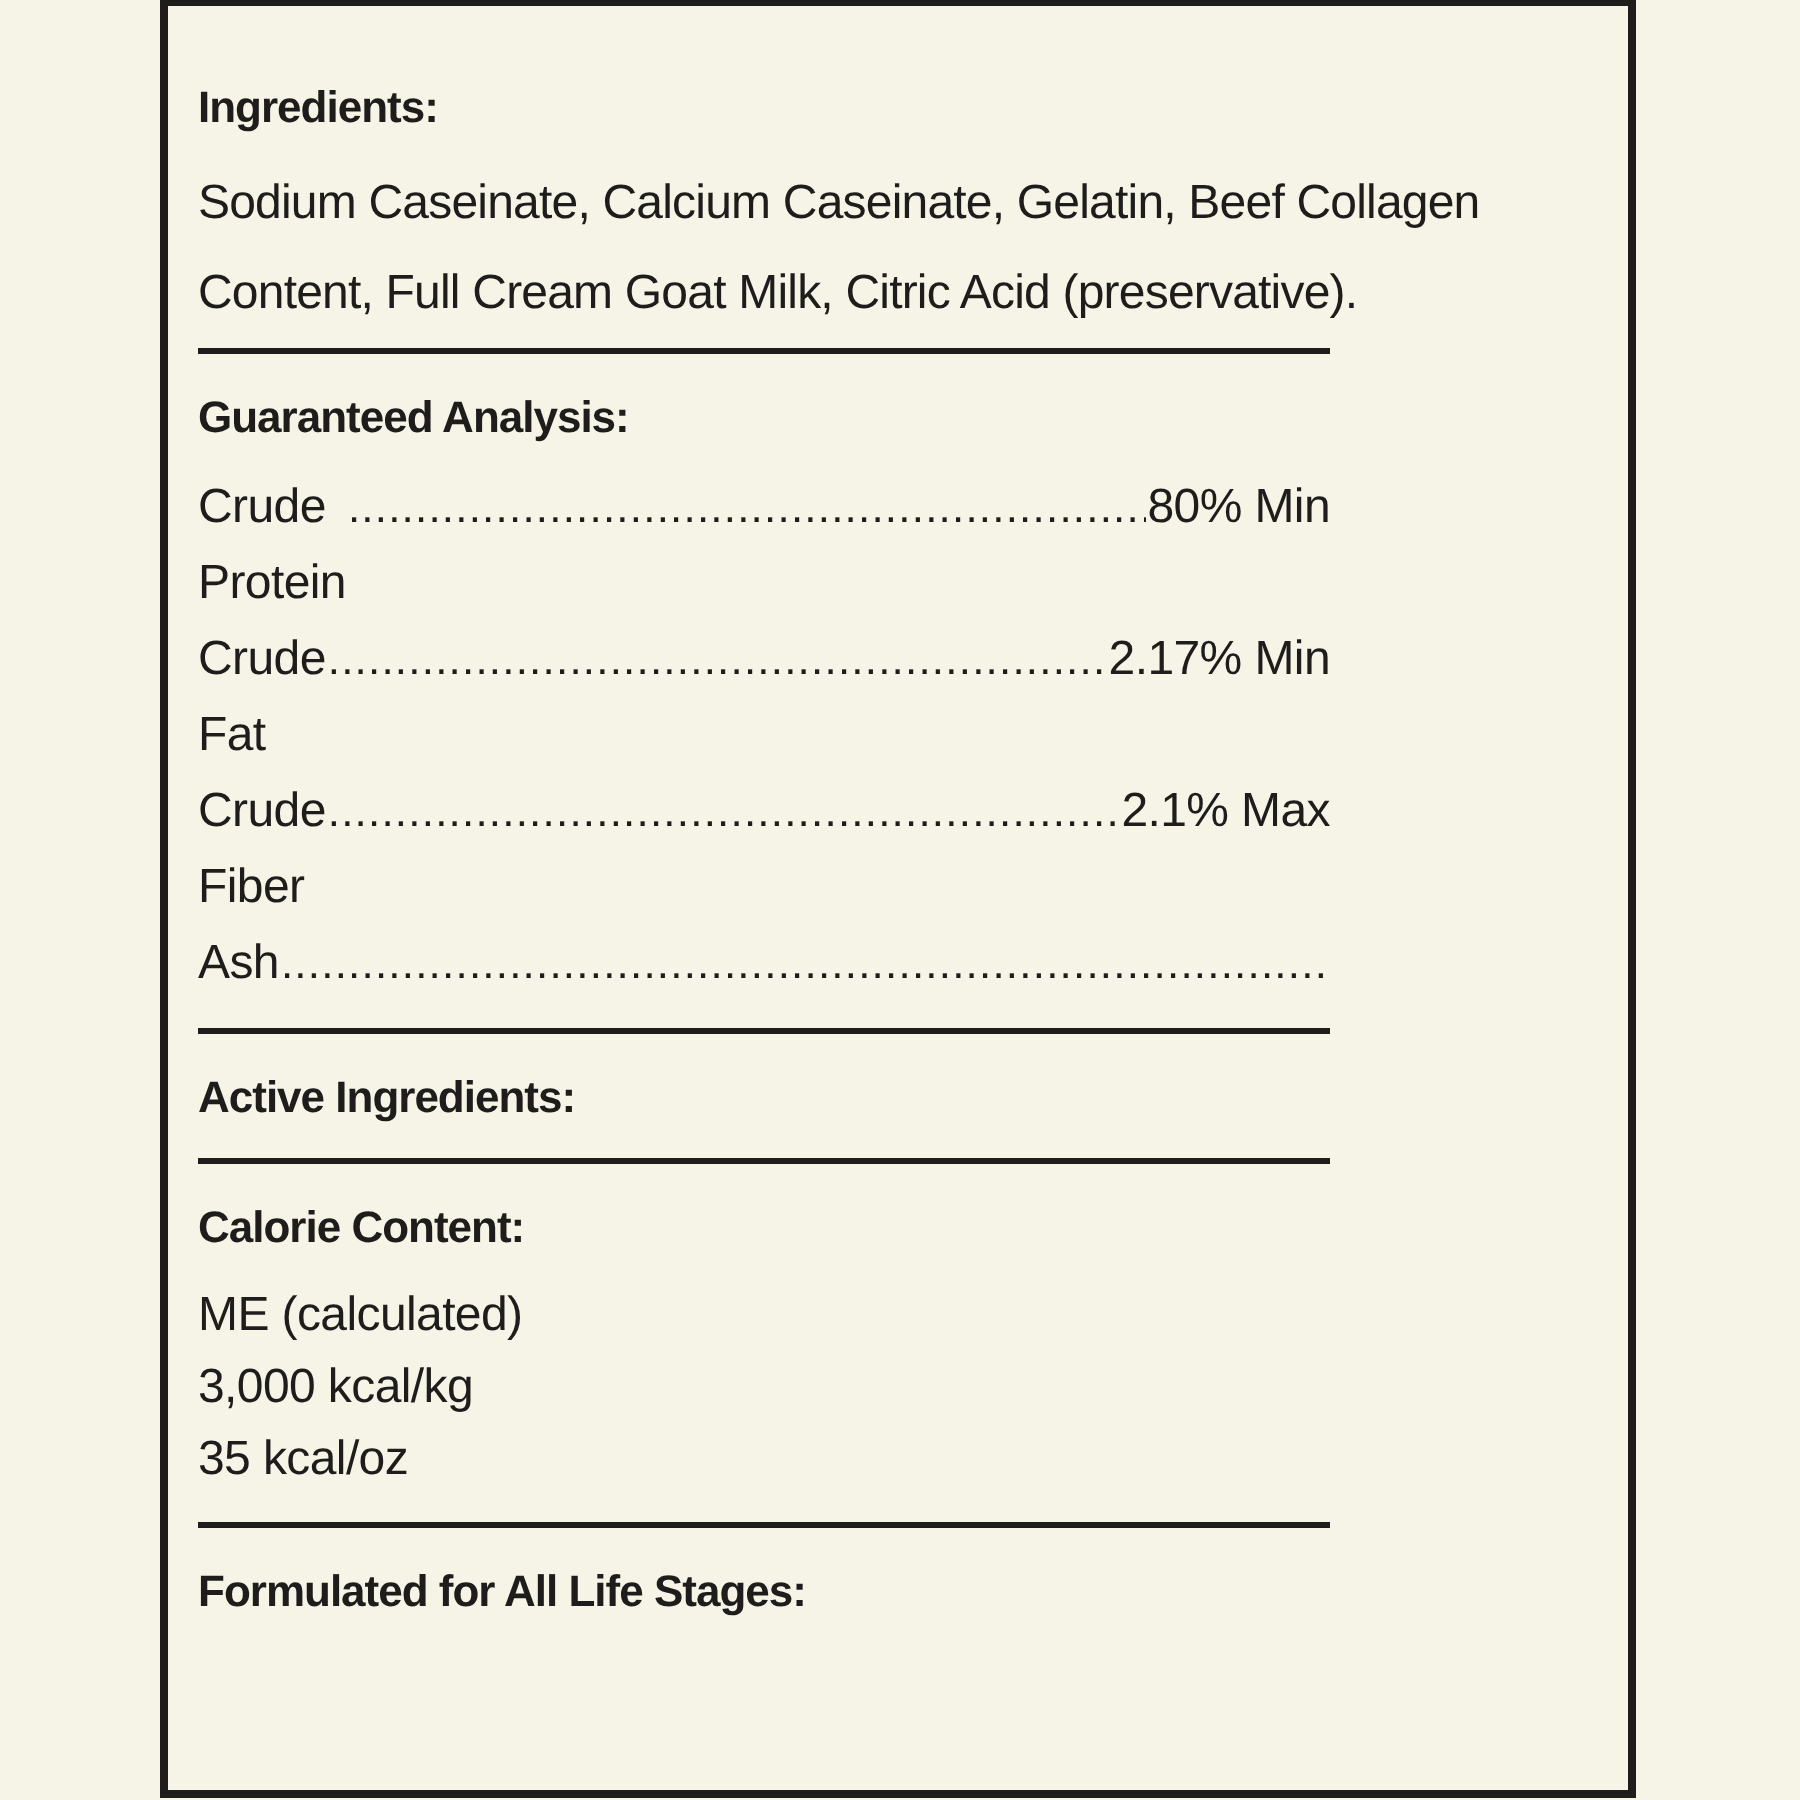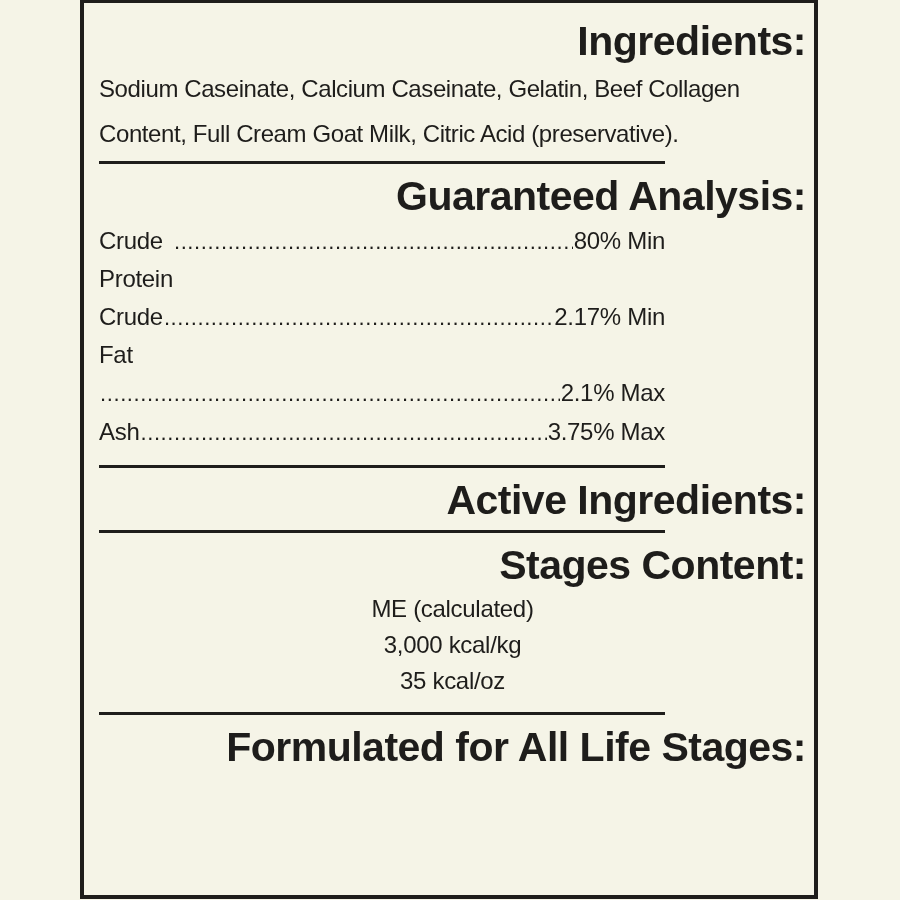--- a/index.html
+++ b/index.html
@@ -14,26 +14,25 @@
   }
   .label-box {
     position: absolute;
     left: 80px; top: -1px;
     width: 738px; height: 900px;
     border: 4px solid #1e1d1b;
     background: #f5f4e7;
     padding: 21px 8px 0 15px;
   }
   .section-heading {
-    font-size: 41px;
+    font-size: 22px;
     font-weight: bold;
     letter-spacing: -0.5px;
     line-height: 34px;
-    margin: 0 0 9px 0;
-    text-align: right;
+    margin: 13px 0 9px 0;
   }
   .body-line {
     font-size: 24px;
     letter-spacing: -0.4px;
     line-height: 29px;
     white-space: nowrap;
     max-width: 712px;
     margin-top: 16px;
   }
   .rows { width: 566px; }
@@ -60,21 +59,20 @@
   .rule {
     width: 566px; height: 3px;
     background: #1e1d1b;
     border: 0;
     margin: 13px 0 15px 0;
   }
   .cal-line {
     font-size: 24px;
     letter-spacing: -0.3px;
     line-height: 36px;
-    text-align: center;
   }
 </style>
 </head>
 <body>
 
 <div class="label-box">
 
   <section>
     <h2 class="section-heading">Ingredients:</h2>
     <div class="body-line">Sodium Caseinate, Calcium Caseinate, Gelatin, Beef Collagen</div>
@@ -90,41 +88,41 @@
         <span class="label">Crude Protein</span>
         <span class="leader"></span>
         <span class="value">80% Min</span>
       </div>
       <div class="leader-row">
         <span class="label">Crude Fat</span>
         <span class="leader"></span>
         <span class="value">2.17% Min</span>
       </div>
       <div class="leader-row">
+        <span class="label">Crude Fiber</span>
         <span class="leader"></span>
         <span class="value">2.1% Max</span>
       </div>
       <div class="leader-row">
         <span class="label">Ash</span>
         <span class="leader"></span>
-        <span class="value">3.75% Max</span>
       </div>
     </div>
   </section>
 
   <div class="rule"></div>
 
   <section>
     <h2 class="section-heading">Active Ingredients:</h2>
   </section>
 
   <div class="rule"></div>
 
   <section>
-    <h2 class="section-heading">Stages Content:</h2>
+    <h2 class="section-heading">Calorie Content:</h2>
     <div class="cal-line">ME (calculated)</div>
     <div class="cal-line">3,000 kcal/kg</div>
     <div class="cal-line">35 kcal/oz</div>
   </section>
 
   <div class="rule"></div>
 
   <section>
     <h2 class="section-heading">Formulated for All Life Stages:</h2>
 

